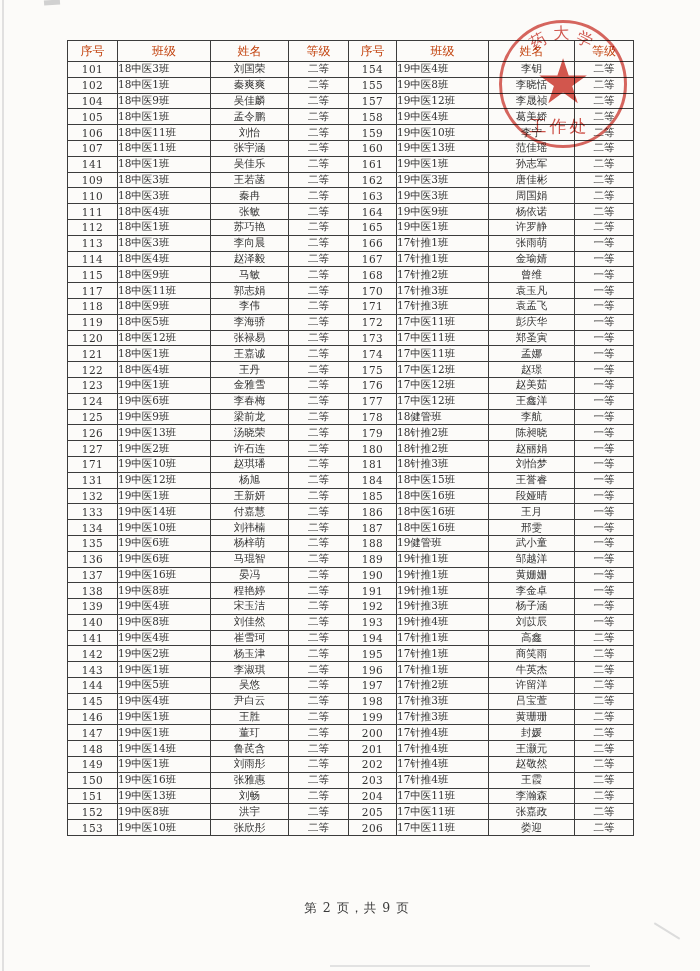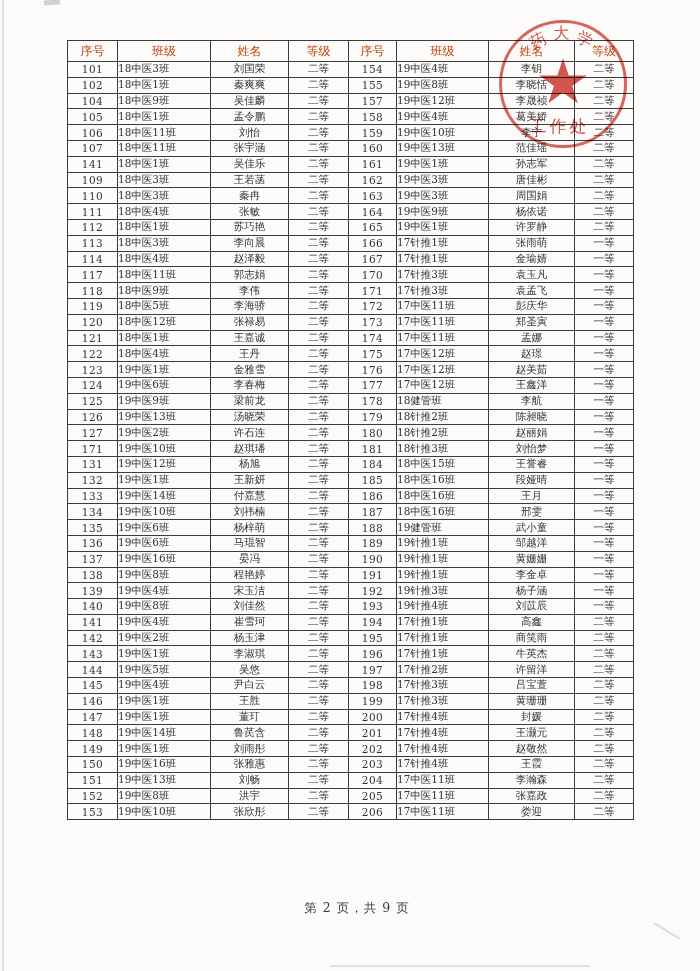--- a/index.html
+++ b/index.html
@@ -240,20 +240,30 @@
           <td class="c-num">114</td>
           <td class="c-cls">18中医4班</td>
           <td class="c-name">赵泽毅</td>
           <td class="c-grade">二等</td>
           <td class="c-num">167</td>
           <td class="c-cls">17针推1班</td>
           <td class="c-name">金瑜婧</td>
           <td class="c-grade">一等</td>
         </tr>
         <tr>
+          <td class="c-num">115</td>
+          <td class="c-cls">18中医9班</td>
+          <td class="c-name">马敏</td>
+          <td class="c-grade">二等</td>
+          <td class="c-num">168</td>
+          <td class="c-cls">17针推2班</td>
+          <td class="c-name">曾维</td>
+          <td class="c-grade">一等</td>
+        </tr>
+        <tr>
           <td class="c-num">117</td>
           <td class="c-cls">18中医11班</td>
           <td class="c-name">郭志娟</td>
           <td class="c-grade">二等</td>
           <td class="c-num">170</td>
           <td class="c-cls">17针推3班</td>
           <td class="c-name">袁玉凡</td>
           <td class="c-grade">一等</td>
         </tr>
         <tr>

